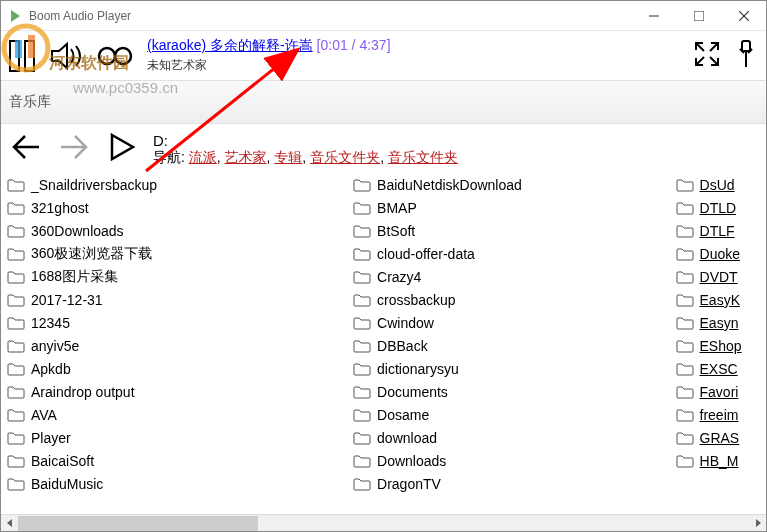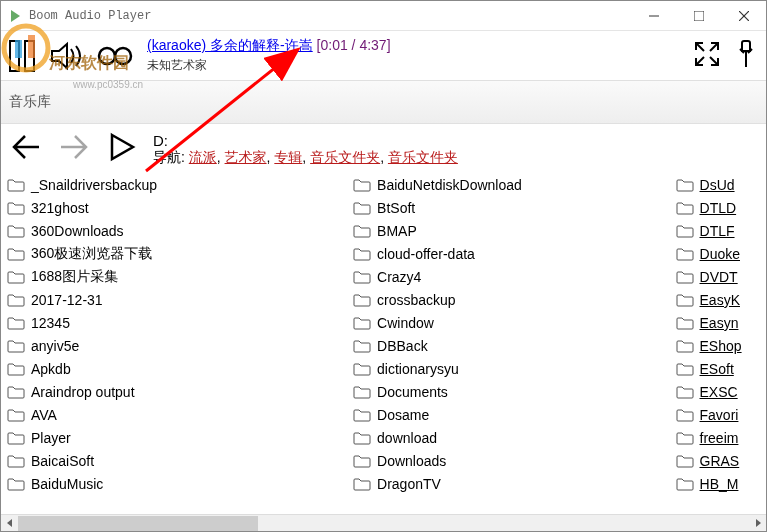--- a/index.html
+++ b/index.html
@@ -13,21 +13,20 @@
       position: relative;
       border: 1px solid #888;
     }
     .titlebar {
       display: flex;
       align-items: center;
       height: 30px;
       background: #fff;
       border-bottom: 1px solid #e5e5e5;
       padding-left: 6px;
-      font-family: Liberation Mono, monospace;
     }
     .titlebar-icon {
       width: 16px; height: 16px;
       margin-right: 6px;
     }
     .titlebar-title {
       color: #666;
       flex: 1;
       font-size: 12px;
     }
@@ -53,21 +52,21 @@
       padding-left: 4px;
     }
     .track-title {
       font-size: 14px;
     }
     .track-title a {
       color: #0000ee;
       text-decoration: underline;
     }
     .track-time {
-      color: #701a75;
+      color: #8b5cf6;
     }
     .track-artist {
       font-size: 12px;
       color: #333;
       margin-top: 2px;
     }
     .right-icons {
       display: flex;
       gap: 14px;
       align-items: center;
@@ -165,21 +164,21 @@
       position: absolute;
       top: 30px; left: 48px;
       font-size: 16px;
       font-weight: bold;
       color: #a16207;
       white-space: nowrap;
     }
     .wm-url {
       position: absolute;
       top: 56px; left: 72px;
-      font-size: 10px;
+      font-size: 15px;
       color: #9a9a9a;
       white-space: nowrap;
     }
     .red-arrow {
       position: absolute;
       top: 45px;
       left: 140px;
       pointer-events: none;
       z-index: 40;
     }
@@ -374,32 +373,32 @@
       <div class="item">
         <svg class="folder-icon" viewBox="0 0 18 14">
           <path d="M1,3 L1,12 Q1,13 2,13 L16,13 Q17,13 17,12 L17,5 Q17,4 16,4 L8,4 L6,2 L2,2 Q1,2 1,3 Z" fill="none" stroke="#555" stroke-width="1"></path>
         </svg>
         <span>BaiduNetdiskDownload</span>
       </div>
       <div class="item">
         <svg class="folder-icon" viewBox="0 0 18 14">
           <path d="M1,3 L1,12 Q1,13 2,13 L16,13 Q17,13 17,12 L17,5 Q17,4 16,4 L8,4 L6,2 L2,2 Q1,2 1,3 Z" fill="none" stroke="#555" stroke-width="1"></path>
         </svg>
+        <span>BMAP</span>
+      </div>
+      <div class="item">
+        <svg class="folder-icon" viewBox="0 0 18 14">
+          <path d="M1,3 L1,12 Q1,13 2,13 L16,13 Q17,13 17,12 L17,5 Q17,4 16,4 L8,4 L6,2 L2,2 Q1,2 1,3 Z" fill="none" stroke="#555" stroke-width="1"></path>
+        </svg>
         <span>BtSoft</span>
       </div>
       <div class="item">
         <svg class="folder-icon" viewBox="0 0 18 14">
           <path d="M1,3 L1,12 Q1,13 2,13 L16,13 Q17,13 17,12 L17,5 Q17,4 16,4 L8,4 L6,2 L2,2 Q1,2 1,3 Z" fill="none" stroke="#555" stroke-width="1"></path>
         </svg>
-        <span>BMAP</span>
-      </div>
-      <div class="item">
-        <svg class="folder-icon" viewBox="0 0 18 14">
-          <path d="M1,3 L1,12 Q1,13 2,13 L16,13 Q17,13 17,12 L17,5 Q17,4 16,4 L8,4 L6,2 L2,2 Q1,2 1,3 Z" fill="none" stroke="#555" stroke-width="1"></path>
-        </svg>
         <span>cloud-offer-data</span>
       </div>
       <div class="item">
         <svg class="folder-icon" viewBox="0 0 18 14">
           <path d="M1,3 L1,12 Q1,13 2,13 L16,13 Q17,13 17,12 L17,5 Q17,4 16,4 L8,4 L6,2 L2,2 Q1,2 1,3 Z" fill="none" stroke="#555" stroke-width="1"></path>
         </svg>
         <span>Crazy4</span>
       </div>
       <div class="item">
         <svg class="folder-icon" viewBox="0 0 18 14">
@@ -497,26 +496,20 @@
         <svg class="folder-icon" viewBox="0 0 18 14">
           <path d="M1,3 L1,12 Q1,13 2,13 L16,13 Q17,13 17,12 L17,5 Q17,4 16,4 L8,4 L6,2 L2,2 Q1,2 1,3 Z" fill="none" stroke="#555" stroke-width="1"></path>
         </svg>
         <span>Easyn</span>
       </div>
       <div class="item">
         <svg class="folder-icon" viewBox="0 0 18 14">
           <path d="M1,3 L1,12 Q1,13 2,13 L16,13 Q17,13 17,12 L17,5 Q17,4 16,4 L8,4 L6,2 L2,2 Q1,2 1,3 Z" fill="none" stroke="#555" stroke-width="1"></path>
         </svg>
         <span>EShop</span>
-      </div>
-      <div class="item">
-        <svg class="folder-icon" viewBox="0 0 18 14">
-          <path d="M1,3 L1,12 Q1,13 2,13 L16,13 Q17,13 17,12 L17,5 Q17,4 16,4 L8,4 L6,2 L2,2 Q1,2 1,3 Z" fill="none" stroke="#555" stroke-width="1"></path>
-        </svg>
-        <span>ESoft</span>
       </div>
       <div class="item">
         <svg class="folder-icon" viewBox="0 0 18 14">
           <path d="M1,3 L1,12 Q1,13 2,13 L16,13 Q17,13 17,12 L17,5 Q17,4 16,4 L8,4 L6,2 L2,2 Q1,2 1,3 Z" fill="none" stroke="#555" stroke-width="1"></path>
         </svg>
         <span>EXSC</span>
       </div>
       <div class="item">
         <svg class="folder-icon" viewBox="0 0 18 14">
           <path d="M1,3 L1,12 Q1,13 2,13 L16,13 Q17,13 17,12 L17,5 Q17,4 16,4 L8,4 L6,2 L2,2 Q1,2 1,3 Z" fill="none" stroke="#555" stroke-width="1"></path>

